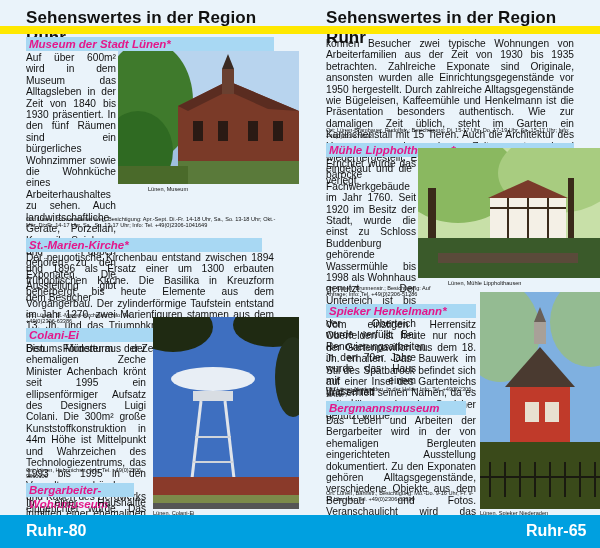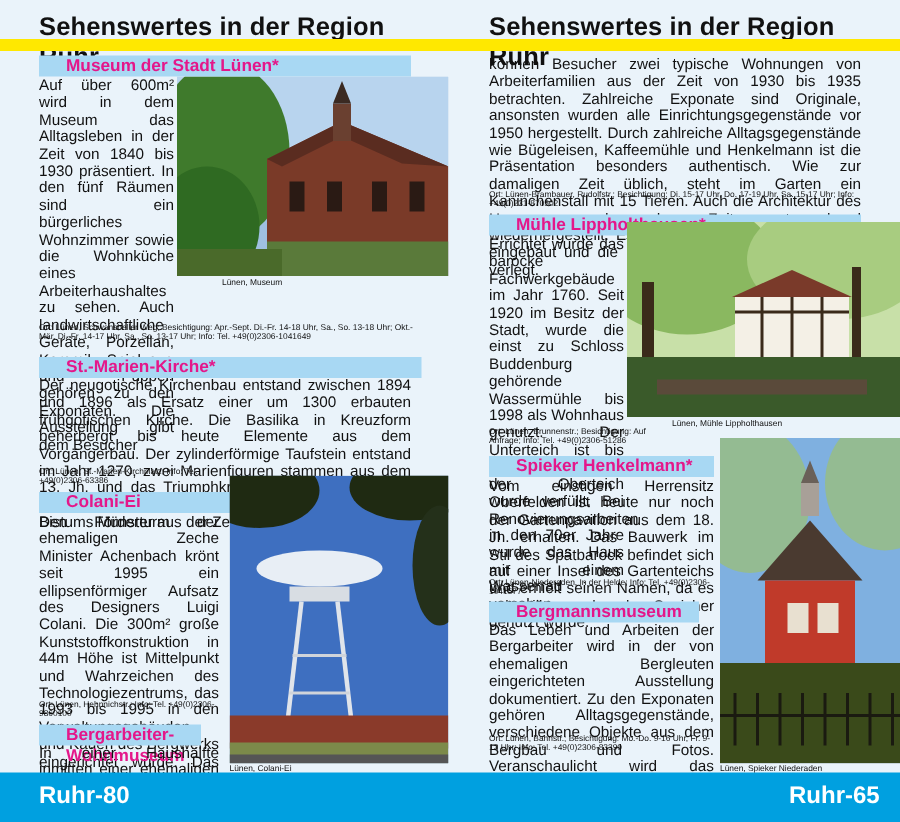--- a/index.html
+++ b/index.html
@@ -2,21 +2,21 @@
 <html><head>
 <meta charset="utf-8">
 <style>
   html,body{margin:0;padding:0;}
   body{width:600px;height:548px;overflow:hidden;background:#eaf3fa;font-family:"Liberation Sans",sans-serif;color:#111;position:relative;}
   .page{position:absolute;top:0;height:548px;width:300px;}
   .page.left{left:0;}
   .page.right{left:300px;}
   .title{position:absolute;left:26px;top:8px;font-size:17px;font-weight:bold;color:#111;letter-spacing:0.1px;}
   .yellow{position:absolute;left:0;top:26px;width:300px;height:8px;background:#ffe800;}
-  .head{position:absolute;height:14px;background:#a8d8f3;color:#e4178a;font-weight:bold;font-size:11.5px;line-height:14px;padding-left:18px;box-sizing:border-box;}
+  .head{position:absolute;height:14px;background:#a8d8f3;color:#e4178a;font-weight:bold;font-style:italic;font-size:11.5px;line-height:14px;padding-left:3px;box-sizing:border-box;}
   .txt{position:absolute;font-size:10.2px;line-height:11.4px;text-align:justify;color:#111;}
   .info{position:absolute;font-size:5.6px;line-height:6.4px;color:#111;}
   .cap{position:absolute;font-size:5.6px;color:#111;}
   .photo{position:absolute;overflow:hidden;}
   .footer{position:absolute;left:0;top:515px;width:600px;height:33px;background:#00a0e0;}
   .pnum{position:absolute;top:522px;font-size:16px;font-weight:bold;color:#fff;}
 </style>
 </head>
 <body>
 
@@ -40,21 +40,21 @@
       <rect x="100" y="70" width="10" height="20" fill="#2a1a14"></rect>
       <rect x="130" y="70" width="10" height="20" fill="#2a1a14"></rect>
       <rect x="155" y="70" width="10" height="20" fill="#2a1a14"></rect>
       <rect x="60" y="110" width="121" height="23" fill="#5a7a3a"></rect>
       <rect x="0" y="115" width="70" height="18" fill="#4a6a2a"></rect>
     </svg>
   </div>
   <div class="cap" style="left:148px;top:186px;">Lünen, Museum</div>
   <div class="info" style="left:26px;top:216px;width:252px;">Ort: Lünen, Schwansbeller Weg; Besichtigung: Apr.-Sept. Di.-Fr. 14-18 Uhr, Sa., So. 13-18 Uhr; Okt.-Mär. Di.-Fr. 14-17 Uhr, Sa., So. 13-17 Uhr; Info: Tel. +49(0)2306-1041649</div>
 
-  <div class="head" style="left:26px;top:238px;width:255px;">St.-Marien-Kirche*</div>
+  <div class="head" style="left:26px;top:238px;width:236px;">St.-Marien-Kirche*</div>
   <div class="txt" style="left:26px;top:252px;width:248px;">Der neugotische Kirchenbau entstand zwischen 1894 und 1896 als Ersatz einer um 1300 erbauten frühgotischen Kirche. Die Basilika in Kreuzform beherbergt bis heute Elemente aus dem Vorgängerbau. Der zylinderförmige Taufstein entstand im Jahr 1270, zwei Marienfiguren stammen aus dem 13. Jh. und das Triumphkreuz aus dem 14. Jh. Zu sehen ist außerdem das älteste Mariengnadenbild des Bistums Münster aus der Zeit um 1260.</div>
   <div class="info" style="left:26px;top:312px;width:120px;">Ort: Lünen, St.-Marien-Kirchplatz; Info: Tel. +49(0)2306-63386</div>
 
   <div class="head" style="left:26px;top:328px;width:140px;">Colani-Ei</div>
   <div class="txt" style="left:26px;top:343px;width:120px;">Den Förderturm der ehemaligen Zeche Minister Achenbach krönt seit 1995 ein ellipsenförmiger Aufsatz des Designers Luigi Colani. Die 300m² große Kunststoffkonstruktion in 44m Höhe ist Mittelpunkt und Wahrzeichen des Technologiezentrums, das 1993 bis 1995 in den Verwaltungsgebäuden und Kauen des Bergwerks eingerichtet wurde. Das als Bürogebäude genutzte Objekt wird im Volksmund wegen seiner Form meist 'Ufo' genannt.</div>
   <div class="info" style="left:26px;top:467px;width:120px;">Ort: Lünen, Hehnnichstr.; Info: Tel. +49(0)2306-9860100</div>
   <div class="photo" style="left:153px;top:317px;width:146px;height:192px;">
     <svg width="146" height="192" viewBox="0 0 146 192">
       <rect width="146" height="192" fill="#3e6fc0"></rect>
       <ellipse cx="20" cy="10" rx="40" ry="25" fill="#1f2a12"></ellipse>

